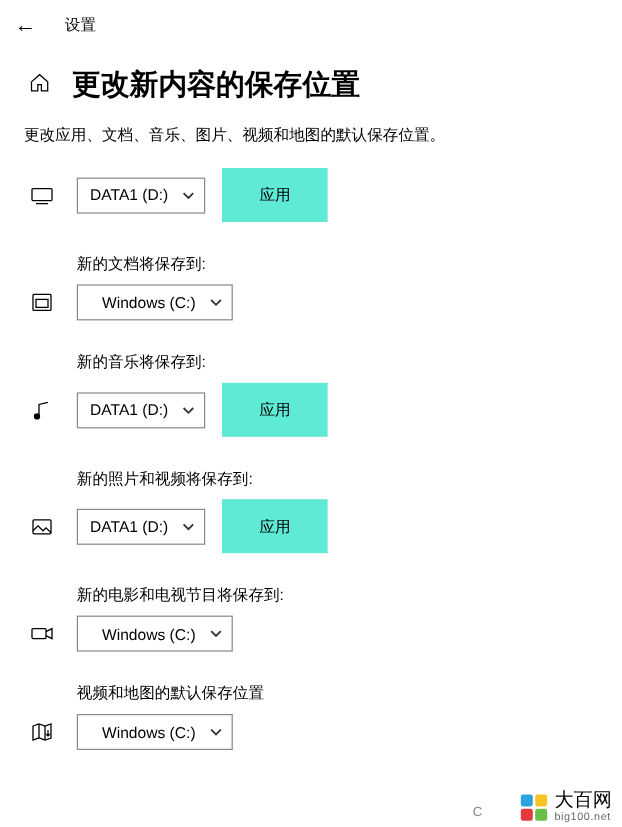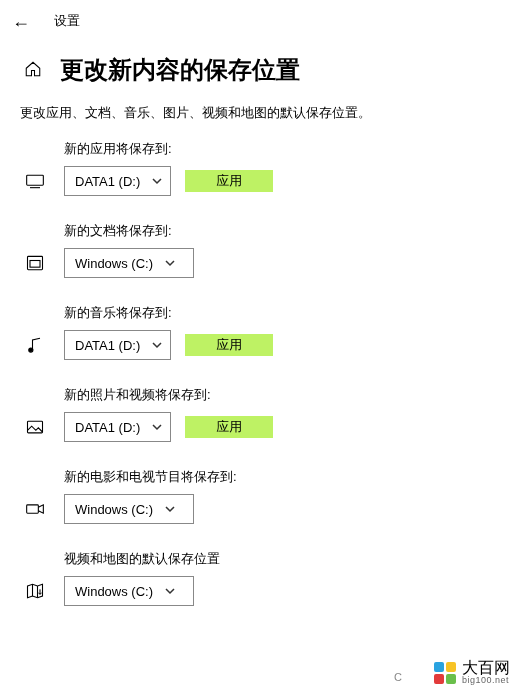--- a/index.html
+++ b/index.html
@@ -57,35 +57,35 @@
     justify-content: center;
     align-items: center;
   }
   .row-icon svg { width: 20px; height: 20px; stroke: #000; fill: none; stroke-width: 1.3; }
   .dropdown {
     border: 1px solid #888;
     height: 30px;
     min-width: 98px;
     display: flex;
     align-items: center;
-    justify-content: flex-start;
+    justify-content: flex-end;
     padding: 0 8px 0 10px;
     cursor: pointer;
     background: #fff;
     font-size: 13px;
   }
   .dropdown.wide { min-width: 130px; }
   .chevron {
     margin-left: 12px;
     display: flex;
   }
   .chevron svg { width: 10px; height: 10px; stroke: #333; fill: none; stroke-width: 1.5; }
   .apply-btn {
-    background: #bef264;
-    height: 22px;
+    background: #5eead4;
+    height: 45px;
     width: 88px;
     display: flex;
     align-items: center;
     justify-content: center;
     font-size: 13px;
     cursor: pointer;
     border: none;
   }
   .watermark {
     position: absolute;
@@ -126,21 +126,20 @@
     <svg viewBox="0 0 24 24">
         <path d="M3 11 L12 3 L21 11 V21 H14 V14 H10 V21 H3 Z" fill="none" stroke="#000" stroke-width="1.4"></path>
       </svg>
   </span>
   <h1 class="page-title">更改新内容的保存位置</h1>
 </div>
 
 <div class="subtitle">更改应用、文档、音乐、图片、视频和地图的默认保存位置。</div>
 
 <div class="section">
-  <div class="section-label">新的应用将保存到:</div>
   <div class="section-row">
     <span class="row-icon">
       <svg viewBox="0 0 24 24">
           <rect x="2" y="5" width="20" height="12" rx="1"></rect>
           <line x1="6" y1="20" x2="18" y2="20"></line>
         </svg>
     </span>
     <div class="dropdown">
       <span>DATA1 (D:)</span>
       <span class="chevron">

